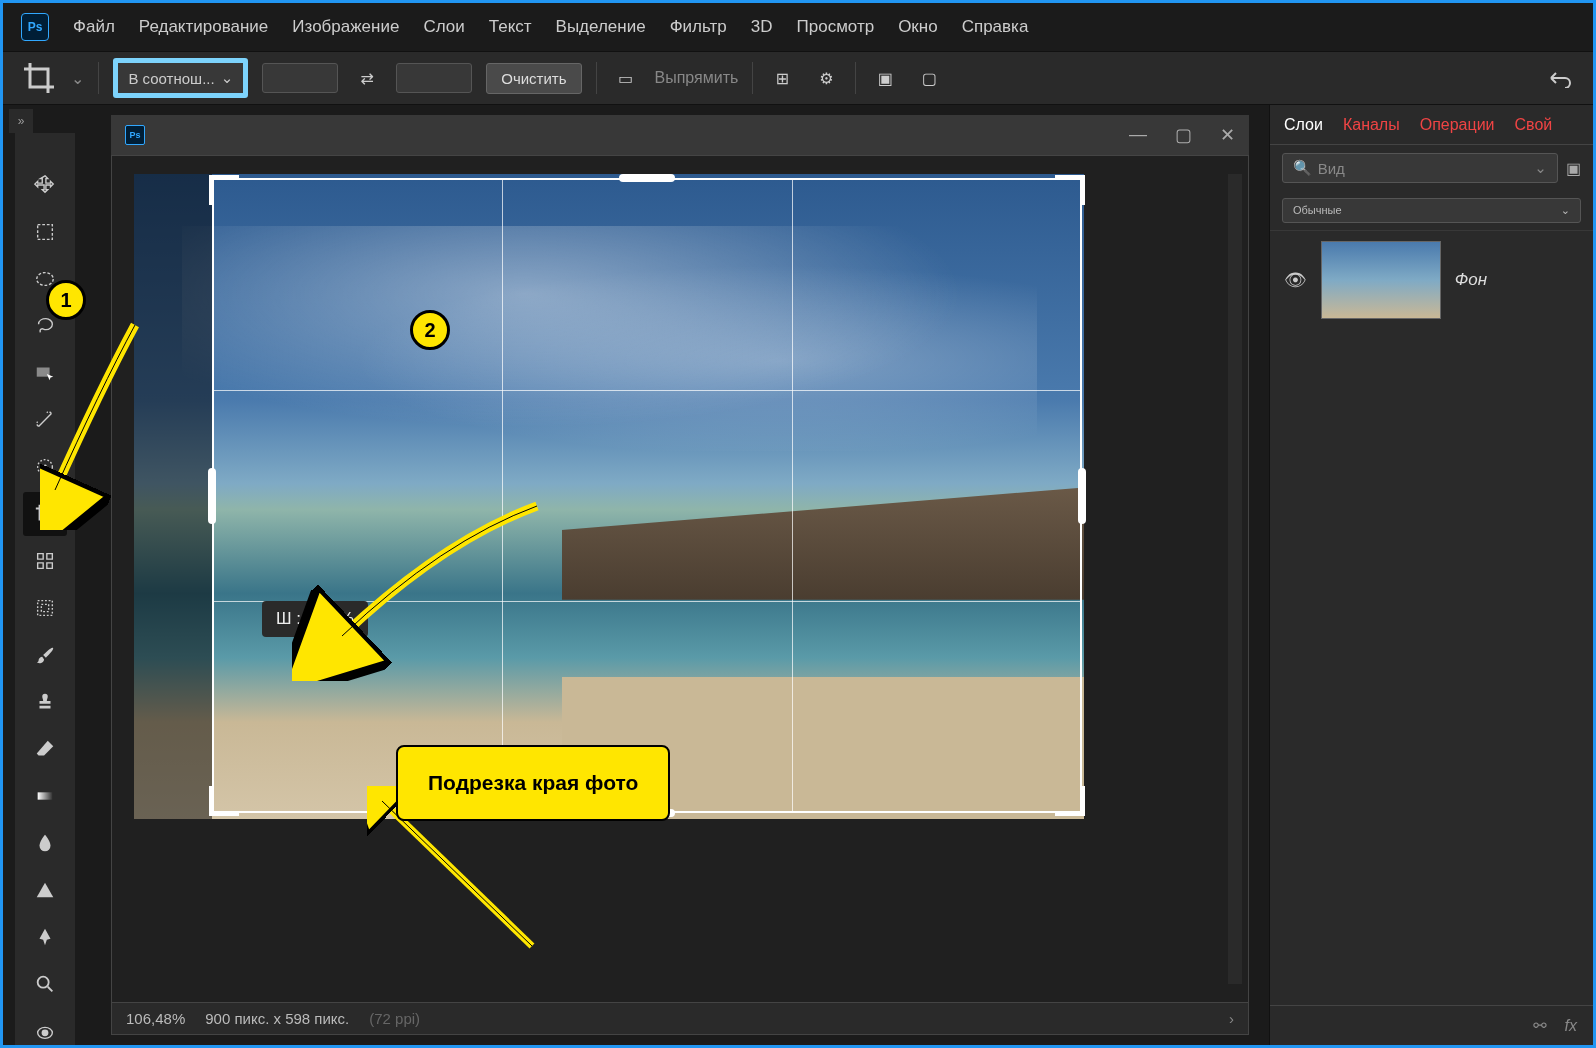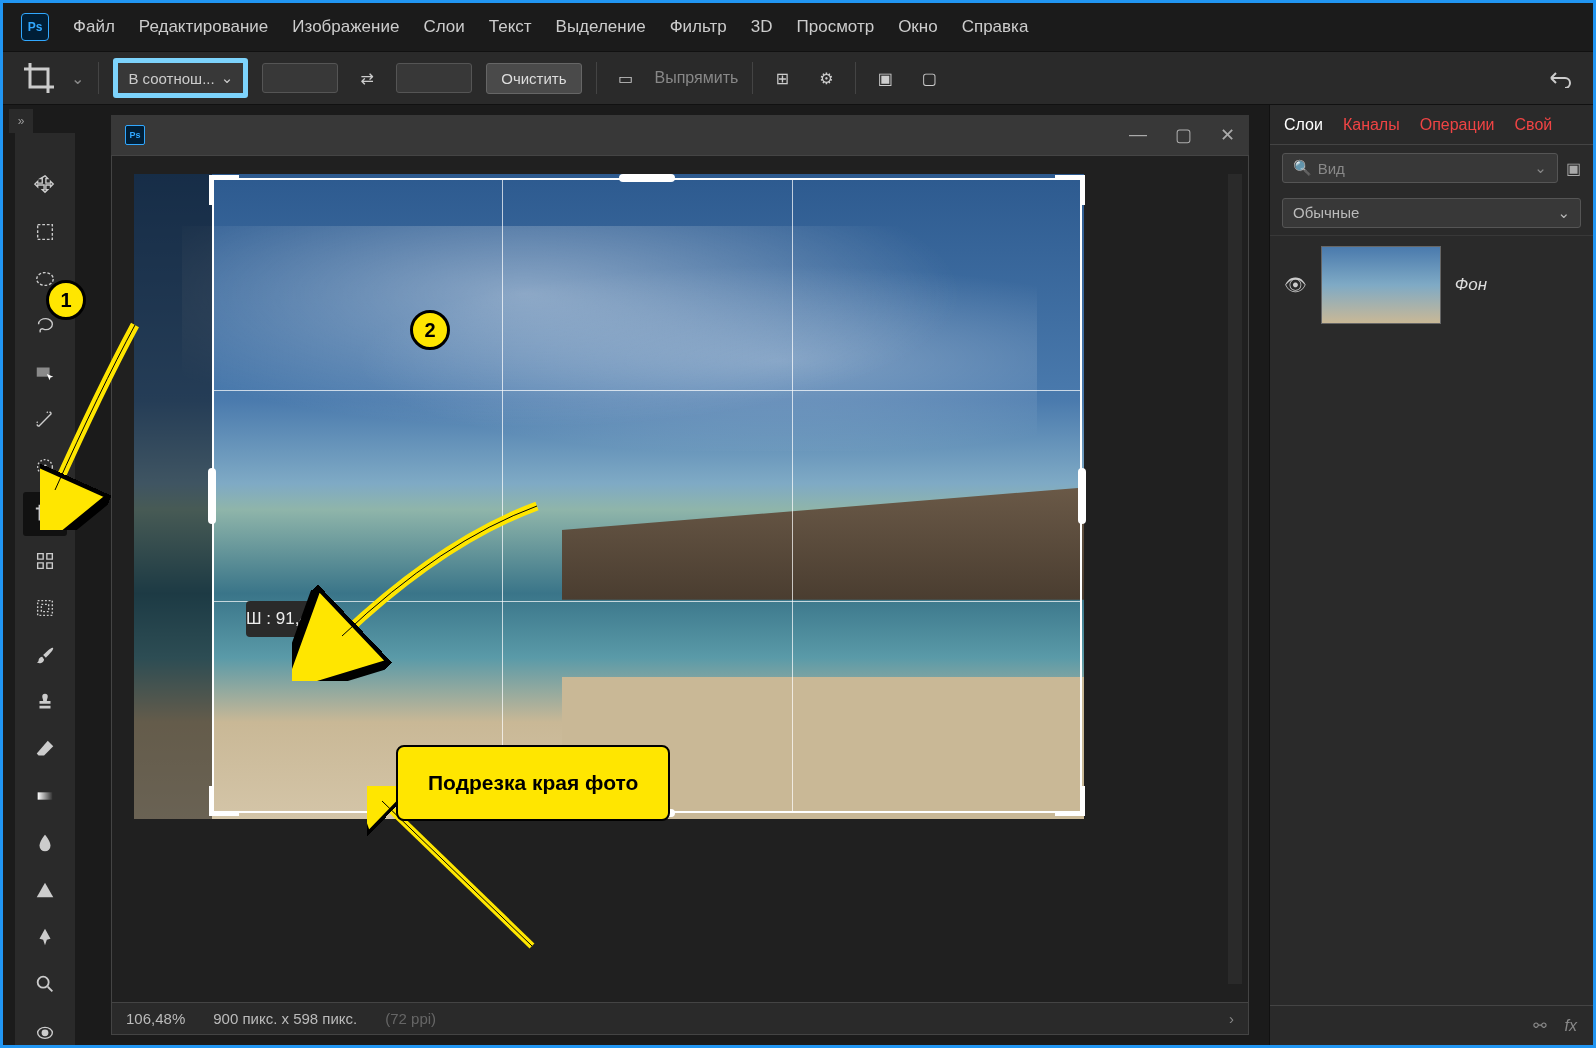--- a/index.html
+++ b/index.html
@@ -40,37 +40,37 @@
 .crop-corner { position: absolute; width: 30px; height: 30px; border: 5px solid #fff; }
 .cc-tl { top: -3px; left: -3px; border-right: none; border-bottom: none; }
 .cc-tr { top: -3px; right: -3px; border-left: none; border-bottom: none; }
 .cc-bl { bottom: -3px; left: -3px; border-right: none; border-top: none; }
 .cc-br { bottom: -3px; right: -3px; border-left: none; border-top: none; }
 .crop-handle { position: absolute; background: #fff; }
 .ch-l { left: -4px; top: 50%; transform: translateY(-50%); width: 8px; height: 56px; border-radius: 4px; }
 .ch-r { right: -4px; top: 50%; transform: translateY(-50%); width: 8px; height: 56px; border-radius: 4px; }
 .ch-t { top: -4px; left: 50%; transform: translateX(-50%); height: 8px; width: 56px; border-radius: 4px; }
 .ch-b { bottom: -4px; left: 50%; transform: translateX(-50%); height: 8px; width: 56px; border-radius: 4px; }
-.tooltip-w { position: absolute; left: 134px; top: 445px; background: #2a2a2a; color: #eee; padding: 8px 0; border-radius: 4px; font-size: 17px; }
+.tooltip-w { position: absolute; left: 150px; top: 445px; background: #2a2a2a; color: #eee; padding: 8px 14px; border-radius: 4px; font-size: 17px; }
 .dimmed { position: absolute; left: 22px; top: 18px; width: 78px; height: 645px; background: rgba(0,0,0,0.5); }
 .marker { position: absolute; width: 40px; height: 40px; background: #ffe600; border: 3px solid #000; border-radius: 50%; display: flex; align-items: center; justify-content: center; font-weight: bold; font-size: 20px; color: #000; z-index: 100; }
 .arrow1 { position: absolute; left: 40px; top: 310px; z-index: 50; }
 .arrow2 { position: absolute; left: 180px; top: 325px; z-index: 50; }
 .callout { position: absolute; left: 396px; top: 745px; background: #ffe600; border: 2px solid #000; border-radius: 8px; padding: 24px 30px; font-size: 21px; font-weight: bold; color: #000; z-index: 100; }
 .callout-line { position: absolute; left: 255px; top: 630px; z-index: 50; }
-.statusbar { height: 32px; background: #2a2a2a; display: flex; align-items: center; padding: 0 14px; gap: 28px; font-size: 15px; color: #bbb; border-top: 1px solid #444; }
+.statusbar { height: 32px; background: #2a2a2a; display: flex; align-items: center; padding: 0 14px; gap: 20px; font-size: 15px; color: #bbb; border-top: 1px solid #444; }
 .statusbar .dim { color: #666; }
 .vscroll { position: absolute; top: 18px; right: 6px; width: 14px; background: #2a2a2a; bottom: 50px; }
 .panels { width: 324px; background: #2a2a2a; border-left: 1px solid #111; display: flex; flex-direction: column; }
 .panel-tabs { height: 40px; display: flex; align-items: center; gap: 20px; padding: 0 14px; font-size: 16px; border-bottom: 1px solid #444; }
 .panel-tabs .active { color: #fff; }
 .panel-tabs span { color: #ef4444; cursor: pointer; }
 .panel-search { padding: 8px 12px; display: flex; gap: 8px; align-items: center; }
 .search-box { flex: 1; background: #383838; border: 1px solid #555; border-radius: 3px; padding: 5px 10px; color: #888; font-size: 15px; display: flex; align-items: center; gap: 6px; }
-.panel-row { padding: 7px 12px; display: flex; align-items: flex-start; gap: 8px; font-size: 15px; color: #bbb; border-bottom: 1px solid #383838; }
+.panel-row { padding: 7px 12px; display: flex; align-items: flex-start; gap: 8px; font-size: 11px; color: #bbb; border-bottom: 1px solid #383838; }
 .blend-dd { flex: 1; background: #383838; border: 1px solid #555; border-radius: 3px; padding: 5px 10px; display: flex; justify-content: space-between; }
 .lock-icons { display: flex; gap: 12px; margin-left: auto; color: #aaa; }
 .layer-item { display: flex; align-items: center; gap: 14px; padding: 10px 14px; }
 .layer-thumb { width: 120px; height: 78px; background: linear-gradient(to bottom, #4a7aad 0%, #7faac5 50%, #c9b896 100%); border: 1px solid #666; }
 .layer-name { font-style: italic; font-size: 17px; color: #ddd; }
 .eye { color: #ccc; font-size: 18px; }
 .panel-footer { margin-top: auto; height: 40px; border-top: 1px solid #444; display: flex; align-items: center; justify-content: flex-end; gap: 18px; padding: 0 16px; color: #888; font-size: 16px; }
 </style>
 </head>
 <body>

